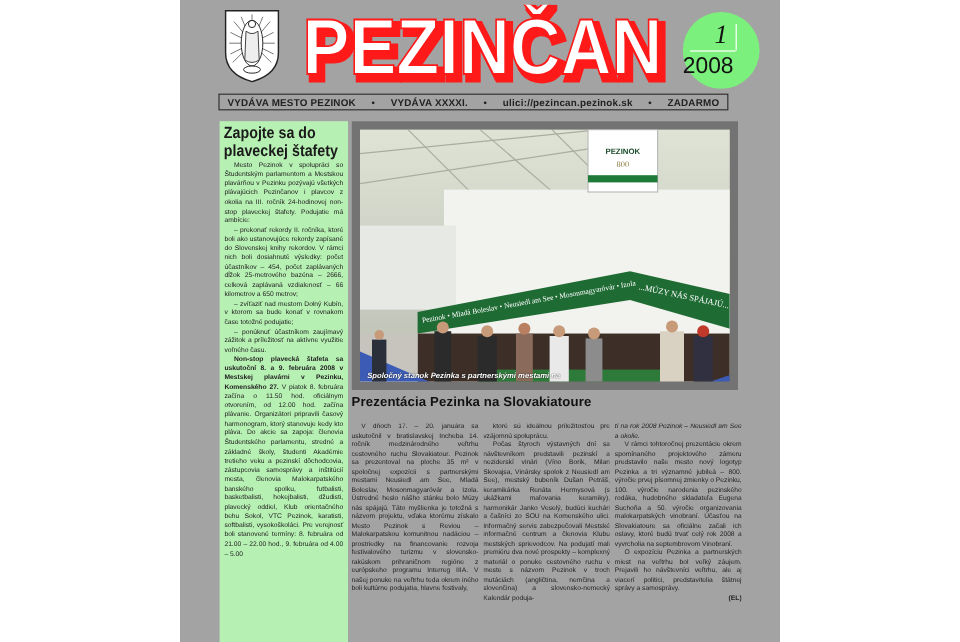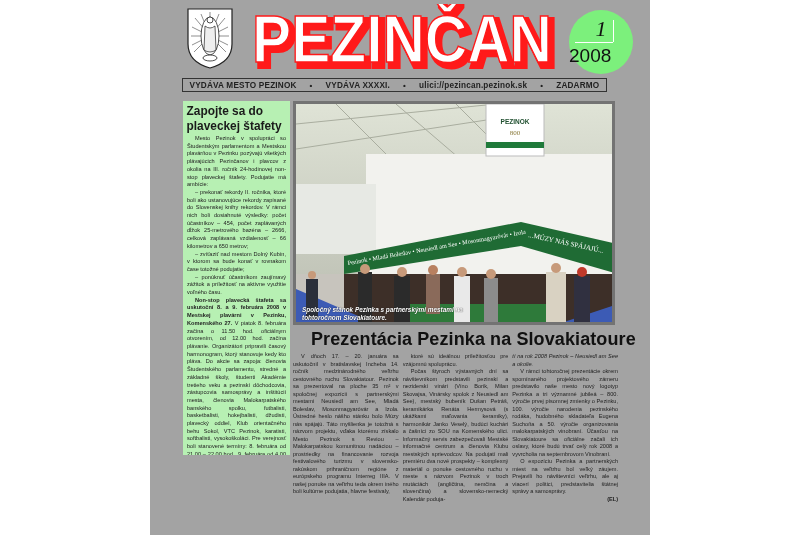--- a/index.html
+++ b/index.html
@@ -7,29 +7,29 @@
   .page { position:absolute; left:150px; top:0; width:500px; height:535px; background:#a3a3a3; }
   .crest { position:absolute; left:35px; top:6px; width:50px; height:64px; }
   .masthead-title { position:absolute; left:100px; top:4px; width:318px; height:70px; }
   .issue-badge { position:absolute; left:419px; top:10px; width:64px; height:64px; border-radius:50%; background:#7cf07c; }
   .issue-num { position:absolute; left:0; top:6px; width:64px; text-align:center; font-family:"Liberation Serif", serif; font-style:italic; font-size:22px; color:#111; }
   .issue-year { position:absolute; left:0; top:35px; width:64px; text-align:left; font-family:"Liberation Sans", sans-serif; font-size:19px; color:#111; }
   .issue-divider { position:absolute; left:6px; top:32px; width:38px; height:1px; background:#fff; }
   .issue-divider-v { position:absolute; left:44px; top:10px; width:1px; height:22px; background:#fff; }
   .infobar { position:absolute; left:32px; top:78px; width:425px; height:14px; border:1px solid #333; box-sizing:border-box; display:flex; align-items:center; justify-content:space-around; font-size:8.2px; font-weight:bold; letter-spacing:0.2px; color:#222; }
   .infobar .dot { font-size:8px; }
-  .sidebar { position:absolute; left:33px; top:101px; width:107px; height:354px; background:#b7f0b3; overflow:hidden; }
+  .sidebar { position:absolute; left:33px; top:101px; width:107px; height:434px; background:#b7f0b3; overflow:hidden; }
   .sidebar h2 { margin:0; padding:2px 4px 0 4px; font-family:"Liberation Sans", sans-serif; font-stretch:condensed; font-size:13.5px; line-height:15px; font-weight:bold; color:#1a1a1a; transform:scaleX(0.88); transform-origin:left; width:120px; }
   .sidebar .body { padding:2px 4px 0 4px; font-size:5.6px; line-height:7.7px; text-align:justify; color:#222; }
   .sidebar .body p { margin:0; text-indent:8px; }
   .sidebar .body b { font-weight:bold; }
-  .photo { position:absolute; left:143px; top:101px; width:322px; height:224px; background:#c9ccc0; overflow:hidden; border:3px solid #737373; box-sizing:border-box; }
+  .photo { position:absolute; left:143px; top:101px; width:322px; height:224px; background:#c9ccc0; overflow:hidden; border:7px solid #737373; box-sizing:border-box; }
   .photo svg { position:absolute; left:0; top:0; }
   .photo-caption { position:absolute; left:6px; top:202px; font-size:6.4px; line-height:8px; font-style:italic; font-weight:bold; color:#fff; text-shadow:0 0 1px #000; width:200px; }
-  .headline { position:absolute; left:143px; top:329px; width:330px; font-size:18px; font-weight:bold; color:#111; letter-spacing:0.1px; white-space:nowrap;margin-left:18px; }
+  .headline { position:absolute; left:143px; top:329px; width:330px; font-size:11px; font-weight:bold; color:#111; letter-spacing:0.1px; white-space:nowrap; }
   .cols { position:absolute; left:143px; top:353px; width:325px; height:182px; display:flex; gap:4px; }
   .col { width:106px; font-size:5.6px; line-height:7.5px; text-align:justify; color:#222; overflow:hidden; }
   .col p { margin:0; text-indent:8px; }
   .sig { float:right; font-weight:bold; }
 </style>
 </head>
 <body>
 
 <div class="page">
 

